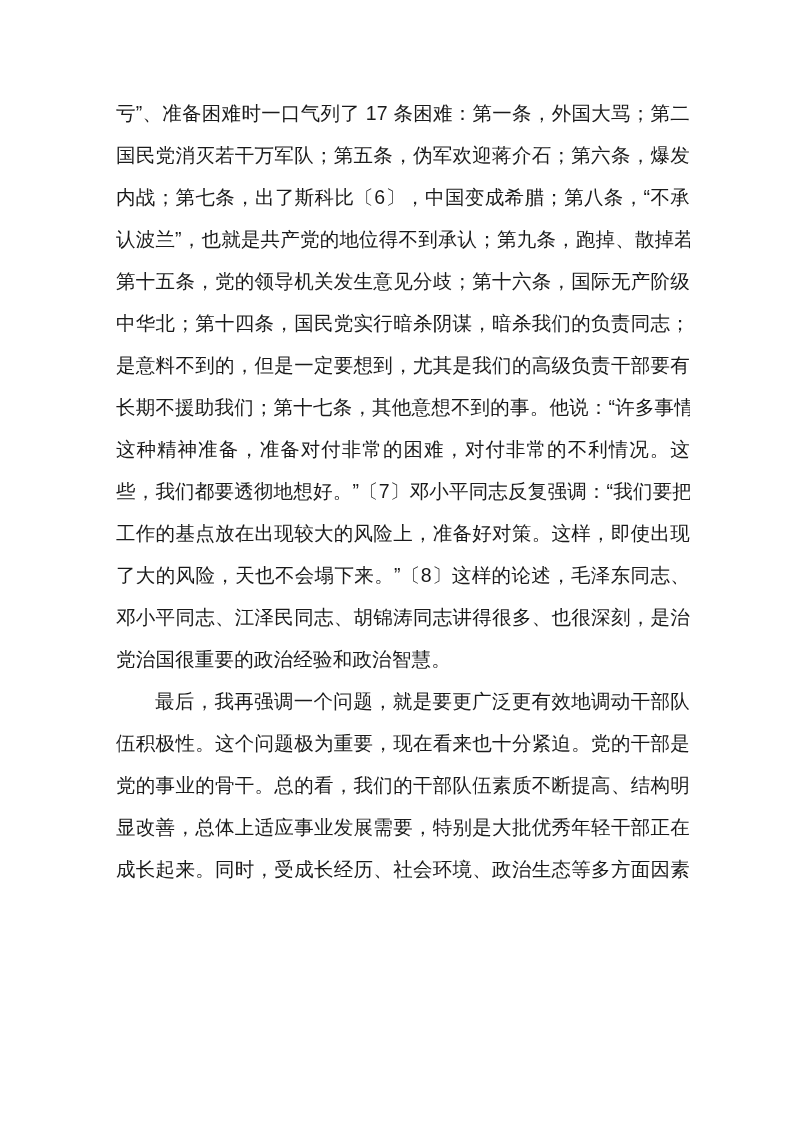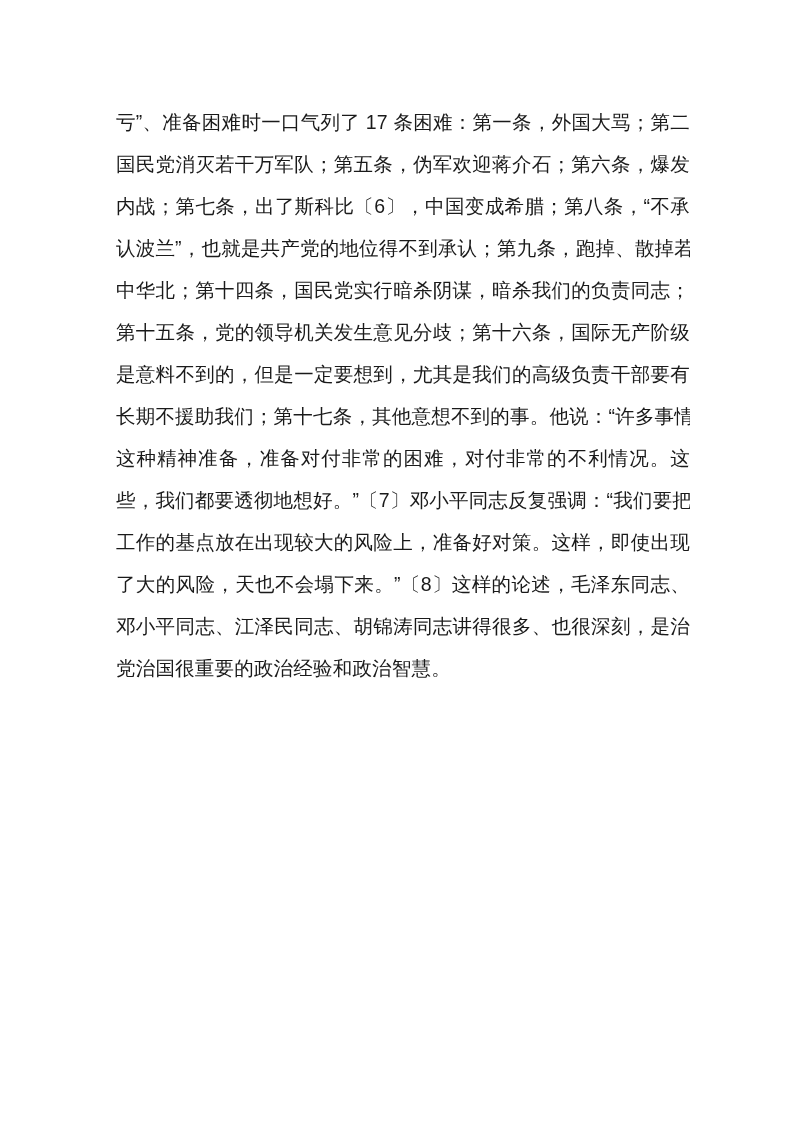--- a/index.html
+++ b/index.html
@@ -12,21 +12,21 @@
   .page {
     position: relative;
     width: 800px;
     height: 1130px;
     background: #ffffff;
     font-family: "Liberation Sans", "DejaVu Sans", sans-serif;
   }
   .text-block {
     position: absolute;
     left: 116px;
-    top: 101px;
+    top: 92px;
     width: 574px;
     color: #1a1a1a;
   }
   .paragraph { width: 100%; }
   .line {
     font-size: 19.5px;
     height: 42px;
     line-height: 42px;
     letter-spacing: 0.2px;
     text-align: justify;
@@ -47,25 +47,32 @@
 </head>
 <body>
 
 <div class="page" style="background: rgb(255, 255, 255);">
   <div class="text-block" id="text-block" style="color: rgb(26, 26, 26);">
       <div class="paragraph">
         <div class="line">亏”、准备困难时一口气列了 17 条困难：第一条，外国大骂；第二</div>
         <div class="line">国民党消灭若干万军队；第五条，伪军欢迎蒋介石；第六条，爆发</div>
         <div class="line">内战；第七条，出了斯科比〔6〕，中国变成希腊；第八条，“不承</div>
         <div class="line">认波兰”，也就是共产党的地位得不到承认；第九条，跑掉、散掉若</div>
+        <div class="line">第十五条，党的领导机关发生意见分歧；第十六条，国际无产阶级</div>
         <div class="line">中华北；第十四条，国民党实行暗杀阴谋，暗杀我们的负责同志；</div>
-        <div class="line">第十五条，党的领导机关发生意见分歧；第十六条，国际无产阶级</div>
         <div class="line">是意料不到的，但是一定要想到，尤其是我们的高级负责干部要有</div>
         <div class="line">长期不援助我们；第十七条，其他意想不到的事。他说：“许多事情</div>
         <div class="line">这种精神准备，准备对付非常的困难，对付非常的不利情况。这</div>
         <div class="line">些，我们都要透彻地想好。”〔7〕邓小平同志反复强调：“我们要把</div>
         <div class="line">工作的基点放在出现较大的风险上，准备好对策。这样，即使出现</div>
         <div class="line">了大的风险，天也不会塌下来。”〔8〕这样的论述，毛泽东同志、</div>
         <div class="line">邓小平同志、江泽民同志、胡锦涛同志讲得很多、也很深刻，是治</div>
         <div class="line no-justify">党治国很重要的政治经验和政治智慧。</div>
       </div>
+      <div class="paragraph">
+        <div class="line indent">最后，我再强调一个问题，就是要更广泛更有效地调动干部队</div>
+        <div class="line">伍积极性。这个问题极为重要，现在看来也十分紧迫。党的干部是</div>
+        <div class="line">党的事业的骨干。总的看，我们的干部队伍素质不断提高、结构明</div>
+        <div class="line">显改善，总体上适应事业发展需要，特别是大批优秀年轻干部正在</div>
+        <div class="line">成长起来。同时，受成长经历、社会环境、政治生态等多方面因素</div>
+      </div>
     </div>
 </div>
 
 </body></html>

